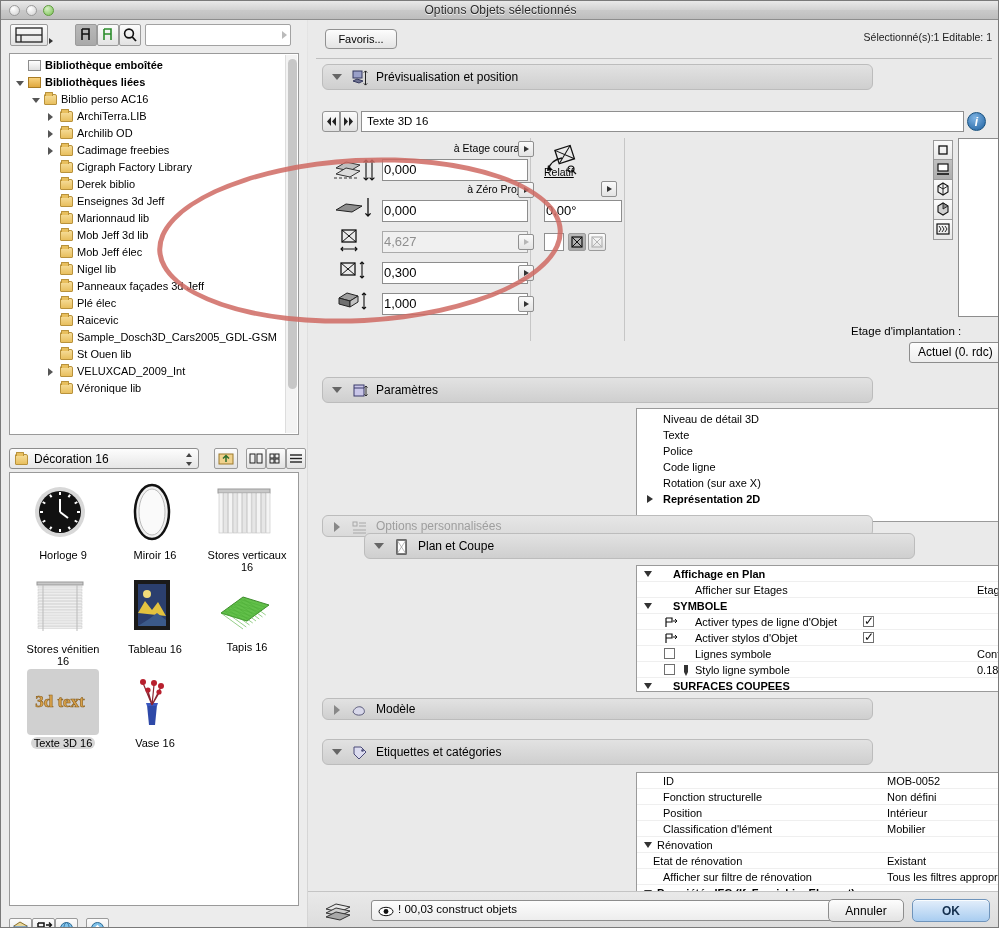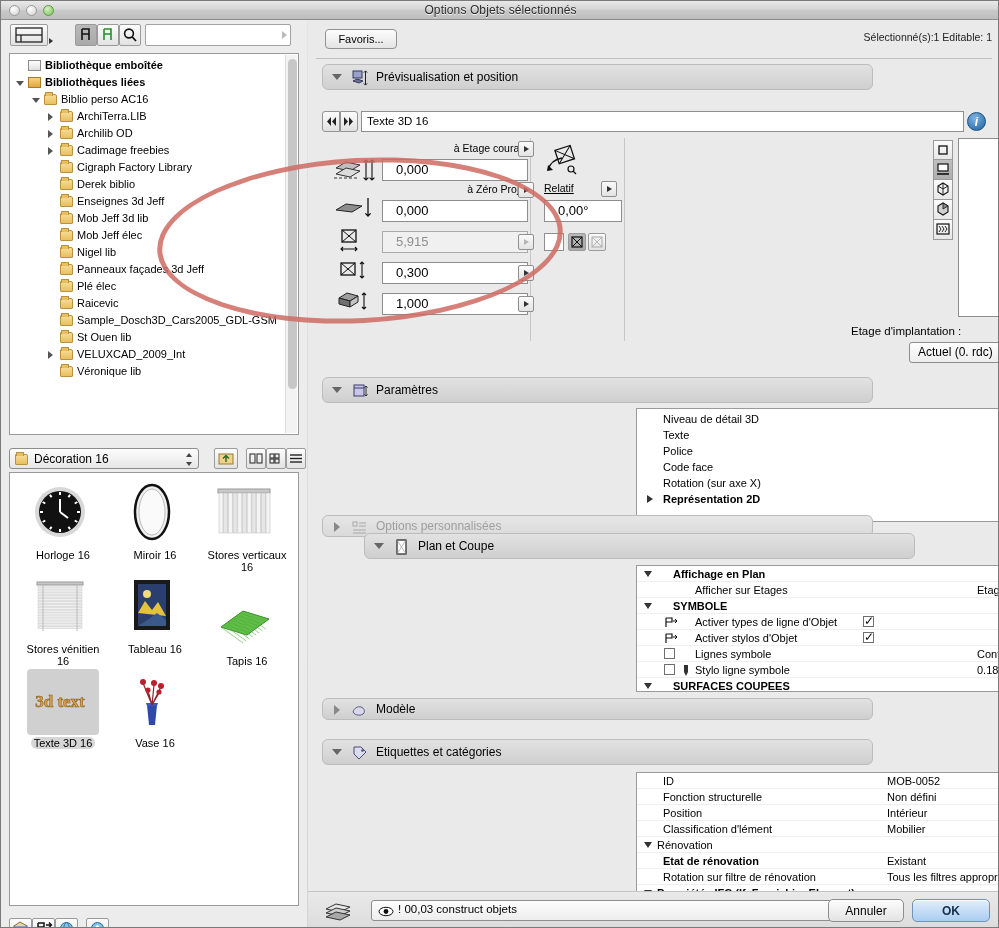--- a/index.html
+++ b/index.html
@@ -138,21 +138,21 @@
   #nav-prev { left:0; border-radius:3px 0 0 3px;} #nav-next { left:18px; border-radius:0 3px 3px 0;}
   .name-input { position:absolute; left:39px; top:0; width:603px; height:21px; background:#fff;
      border:1px solid #8f8f8f; font-size:11.5px; line-height:19px; padding-left:5px; }
   .info-btn { position:absolute; right:0; top:1px; width:19px; height:19px; border-radius:50%;
      background: radial-gradient(circle at 40% 30%, #7fb4e4, #1d5f9e); border:1px solid #17517f;
      color:#fff; font-weight:bold; font-size:12px; text-align:center; line-height:18px; font-style:italic;}
 
   .pos-panel { position:absolute; left:14px; top:118px; width:664px; height:225px; }
   .vdiv { position:absolute; width:1px; background:#c6c6c6; }
   .fld { position:absolute; background:#fff; border:1px solid #8d8d8d; height:22px;
-     font-size:13px; line-height:20px; padding-left:13px; }
+     font-size:13px; line-height:20px; padding-left:1px; }
   .fld.dim { background:#f0f0f0; color:#8f8f8f; border-color:#aaa;}
   .stepper { position:absolute; width:16px; height:16px; background: linear-gradient(#fafafa,#e3e3e3);
      border:1px solid #8f8f8f; border-radius:2px;}
   .stepper:after { content:""; position:absolute; left:5px; top:4px; width:0;height:0;
      border-left:5px solid #333; border-top:3.5px solid transparent; border-bottom:3.5px solid transparent;}
   .stepper.off:after { border-left-color:#b5b5b5; }
   .smlbl { position:absolute; font-size:10.5px; text-align:right; }
 
   .vtoolbar { position:absolute; left:625px; top:120px; width:20px; }
   .vtb { position:relative; width:20px; height:20px; background: linear-gradient(#fbfbfb,#e7e7e7);
@@ -284,20 +284,24 @@
             <span class="tico fold" style="left:50px"></span>
             <span class="tlbl" style="left:67px">Cigraph Factory Library</span>
           </div>
           <div class="trow">
             <span class="tico fold" style="left:50px"></span>
             <span class="tlbl" style="left:67px">Derek biblio</span>
           </div>
           <div class="trow">
             <span class="tico fold" style="left:50px"></span>
             <span class="tlbl" style="left:67px">Enseignes 3d Jeff</span>
+          </div>
+          <div class="trow">
+            <span class="tico fold" style="left:50px"></span>
+            <span class="tlbl" style="left:67px">Marionnaud lib</span>
           </div>
           <div class="trow">
             <span class="tico fold" style="left:50px"></span>
             <span class="tlbl" style="left:67px">Mob Jeff 3d lib</span>
           </div>
           <div class="trow">
             <span class="tico fold" style="left:50px"></span>
             <span class="tlbl" style="left:67px">Mob Jeff élec</span>
           </div>
           <div class="trow">
@@ -392,21 +396,21 @@
                   <line x1="24.500000000000007" y1="45.72243186433546" x2="23.000000000000007" y2="48.32050807568878"></line>
                   <line x1="18.27756813566455" y1="39.50000000000001" x2="15.679491924311233" y2="41.00000000000001"></line>
                   <line x1="16" y1="31.000000000000004" x2="13" y2="31.000000000000004"></line>
                   <line x1="18.277568135664545" y1="22.5" x2="15.679491924311229" y2="21"></line>
                   <line x1="24.499999999999993" y1="16.27756813566455" x2="22.999999999999993" y2="13.679491924311233"></line>
                 </g>
                 <line x1="33" y1="31" x2="33" y2="18" stroke="#fff" stroke-width="2"></line>
                 <line x1="33" y1="31" x2="41" y2="37" stroke="#fff" stroke-width="2"></line>
               </svg>
             </div>
-            <div style="line-height:0;font-size:0"><span class="cap">Horloge 16</span></div>
+            <div style="line-height:0;font-size:0"><span class="cap">Horloge 9</span></div>
           </div>
           <div class="item" style="left: 102px; top: 8px;">
             <div class="thumb">
               <svg width="66" height="62" viewBox="0 0 66 62">
                 <ellipse cx="33" cy="31" rx="17" ry="27" fill="#f0f0f0" stroke="#111" stroke-width="2.5"></ellipse>
                 <ellipse cx="33" cy="31" rx="13" ry="23" fill="#fafafa" stroke="#bbb"></ellipse>
               </svg>
             </div>
             <div style="line-height:0;font-size:0"><span class="cap">Miroir 16</span></div>
           </div>
@@ -462,21 +466,21 @@
               <svg width="66" height="62" viewBox="0 0 66 62">
                 <rect x="15" y="5" width="36" height="50" fill="#1a1a1a"></rect>
                 <rect x="19" y="9" width="28" height="42" fill="#2b3f6e"></rect>
                 <path d="M19 38l7-12 7 9 6-8 8 14z" fill="#e3c23f"></path>
                 <circle cx="28" cy="19" r="4" fill="#f2dc7a"></circle>
                 <path d="M19 51h28v-6l-9-7-8 6-11 7z" fill="#3b5a8a"></path>
               </svg>
             </div>
             <div style="line-height:0;font-size:0"><span class="cap">Tableau 16</span></div>
           </div>
-          <div class="item" style="left: 194px; top: 114px; text-decoration: underline;">
+          <div class="item" style="left: 194px; top: 100px; text-decoration: underline;">
             <div class="thumb">
               <svg width="66" height="62" viewBox="0 0 66 62">
                 <path d="M10 40l22-16 26 8-22 16z" fill="#62c04a" stroke="#3d8a2c"></path>
                 <g stroke="#4fae39" stroke-width=".6">
                   <line x1="10" y1="40" x2="36" y2="48"></line>
                   <line x1="13.1" y1="37.7" x2="39.1" y2="45.7"></line>
                   <line x1="16.2" y1="35.4" x2="42.2" y2="43.4"></line>
                   <line x1="19.3" y1="33.1" x2="45.3" y2="41.1"></line>
                   <line x1="22.4" y1="30.8" x2="48.4" y2="38.8"></line>
                   <line x1="25.5" y1="28.5" x2="51.5" y2="36.5"></line>
@@ -615,21 +619,21 @@
       </span>
       <div class="fld" style="left:60px; top:62px; width:146px;">0,000</div>
 
       <span style="position:absolute; left:17px; top:90px;">
         <svg width="26" height="26" viewBox="0 0 26 26">
             <rect x="3" y="2" width="14" height="12" fill="none" stroke="#111" stroke-width="1.3"></rect>
             <path d="M3 2l14 12M17 2L3 14" stroke="#111" stroke-width="1"></path>
             <path d="M2 21h16M4 19l-2 2 2 2M16 19l2 2-2 2" fill="none" stroke="#111" stroke-width="1.1"></path>
           </svg>
       </span>
-      <div class="fld dim" style="left:60px; top:93px; width:146px;">5,915</div>
+      <div class="fld dim" style="left:60px; top:93px; width:146px;">4,627</div>
       <div class="stepper off" style="left:196px; top:96px;"></div>
 
       <span style="position:absolute; left:17px; top:121px;">
         <svg width="30" height="26" viewBox="0 0 30 26">
             <rect x="2" y="4" width="14" height="12" fill="none" stroke="#111" stroke-width="1.3"></rect>
             <path d="M2 4l14 12M16 4L2 16" stroke="#111" stroke-width="1"></path>
             <path d="M23 3v16M21 5l2-2 2 2M21 17l2 2 2-2" fill="none" stroke="#111" stroke-width="1.1"></path>
           </svg>
       </span>
       <div class="fld" style="left:60px; top:124px; width:146px;">0,300</div>
@@ -651,21 +655,21 @@
             <g transform="rotate(-18 20 15)">
               <rect x="14" y="4" width="16" height="14" fill="none" stroke="#111" stroke-width="1.3"></rect>
               <path d="M14 4l16 14M30 4L14 18" stroke="#111" stroke-width="1"></path>
             </g>
             <path d="M4 26c2-7 8-11 14-12" fill="none" stroke="#111" stroke-width="1.3"></path>
             <path d="M4 21l-1 6 6-1" fill="#111"></path>
             <circle cx="27" cy="25" r="3" fill="none" stroke="#111" stroke-width="1.2"></circle>
             <line x1="29" y1="27" x2="32" y2="30" stroke="#111" stroke-width="1.2"></line>
           </svg>
       </span>
-      <span class="smlbl" style="left:222px; top:44px; text-align:left;text-decoration:underline;">Relatif</span>
+      <span class="smlbl" style="left:222px; top:28px; text-align:left;text-decoration:underline;">Relatif</span>
       <div class="stepper" style="left:279px; top:43px;"></div>
       <div class="fld" style="left:222px; top:62px; width:78px;">0,00°</div>
       <div style="position:absolute; left:222px; top:95px; width:20px; height:18px; background:#fff; border:1px solid #8f8f8f;"></div>
       <div class="btn-sq pressed" style="position:absolute; left:246px; top:95px; width:18px; height:18px;">
         <svg width="16" height="16" viewBox="0 0 16 16">
             <rect x="3" y="3" width="10" height="10" fill="none" stroke="#111" stroke-width="1.2"></rect>
             <path d="M3 3l10 10M13 3L3 13" stroke="#111" stroke-width="1"></path>
           </svg>
       </div>
       <div class="btn-sq" style="position:absolute; left:266px; top:95px; width:18px; height:18px;">
@@ -734,21 +738,21 @@
           <div class="trow2" style="border-bottom: none;">
             <span class="c1" style="left:26px;">Niveau de détail 3D</span>
           </div>
           <div class="trow2" style="border-bottom: none;">
             <span class="c1" style="left:26px;">Texte</span>
           </div>
           <div class="trow2" style="border-bottom: none;">
             <span class="c1" style="left:26px;">Police</span>
           </div>
           <div class="trow2" style="border-bottom: none;">
-            <span class="c1" style="left:26px;">Code face</span>
+            <span class="c1" style="left:26px;">Code ligne</span>
           </div>
           <div class="trow2" style="border-bottom: none;">
             <span class="c1" style="left:26px;">Rotation (sur axe X)</span>
           </div>
           <div class="trow2" style="border-bottom: none;">
             <span class="twi" style="left:9px; top:5px; transform:rotate(-90deg)"></span>
             <span class="c1" style="left:26px;font-weight:bold;">Représentation 2D</span>
             <span class="c2" style="left:426px;"></span>
           </div>
         </div>
@@ -879,25 +883,25 @@
           <div class="trow2">
             <span class="c1" style="left:26px;">Classification d'lément</span>
             <span class="c2" style="left:250px;">Mobilier</span>
           </div>
           <div class="trow2">
             <span class="twi" style="left:7px; top:5px;"></span>
             <span class="c1" style="left:20px;">Rénovation</span>
             <span class="c2" style="left:250px;"></span>
           </div>
           <div class="trow2">
-            <span class="c1" style="left:26px;font-weight:bold;">Etat de rénovation</span>
+            <span class="c1" style="left:16px;">Etat de rénovation</span>
             <span class="c2" style="left:250px;">Existant</span>
           </div>
           <div class="trow2">
-            <span class="c1" style="left:26px;">Rotation sur filtre de rénovation</span>
+            <span class="c1" style="left:26px;">Afficher sur filtre de rénovation</span>
             <span class="c2" style="left:250px;">Tous les filtres appropriés</span>
           </div>
           <div class="trow2">
             <span class="twi" style="left:7px; top:5px;"></span>
             <span class="c1" style="left:20px;font-weight:bold;">Propriétés IFC (IfcFurnishingElement)</span>
             <span class="c2" style="left:250px;"></span>
           </div>
         </div>
 
     </div>

